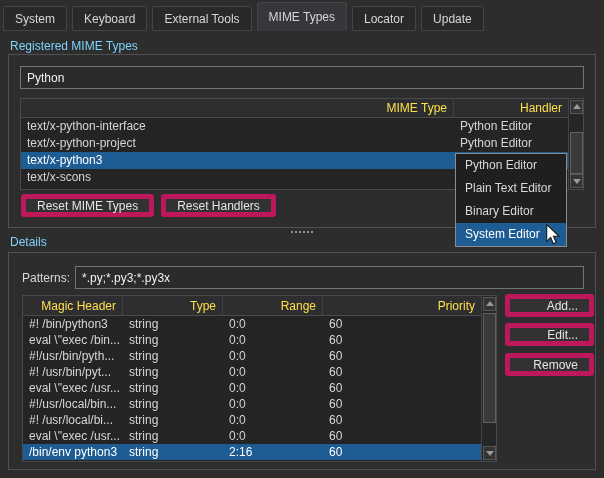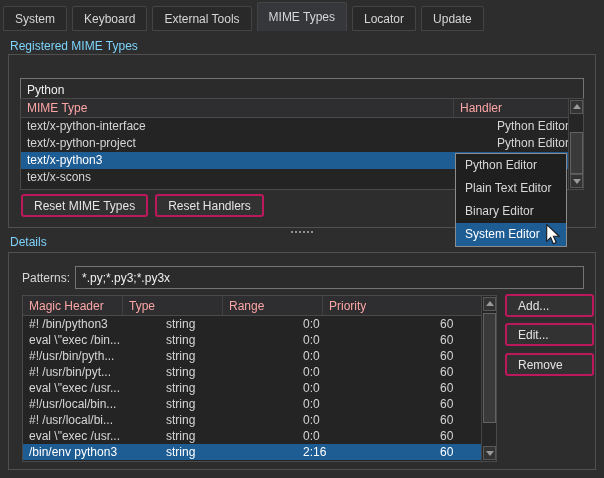--- a/index.html
+++ b/index.html
@@ -22,31 +22,31 @@
   
   .group-title { position:absolute; left:10px; color:#7dd3fc; }
   .groupbox { position:absolute; border:1px solid #505050; background:#2d2d2d; }
   
   .textinput {
     position:absolute; height:23px; background:#2b2b2b; border:1px solid #747474;
     color:#f0f0f0; padding:0 6px; font:12px "Liberation Sans", sans-serif;
   }
   
   .btn {
-    background:#323232; border:2px solid #be185d; border-radius:3px;
-    color:#e4e4e4; text-align:left; height:23px; line-height:21px;
+    background:#323232; border:5px solid #be185d; border-radius:3px;
+    color:#e4e4e4; text-align:right; height:23px; line-height:21px;
     padding:0 11px; font:12px "Liberation Sans", sans-serif; white-space:nowrap;
   }
   .side-btn { position:absolute; left:505px; width:89px; }
   
   .table { position:absolute; background:#242424; border:1px solid #4a4a4a; }
   .thead { display:flex; background:#2e2e30; border-bottom:1px solid #4a4a4a; }
-  .hcell { padding:0 6px; border-right:1px solid #414141; overflow:hidden; white-space:nowrap; color:#fca5a5; }
+  .hcell { padding:0 6px; border-right:1px solid #414141; overflow:hidden; white-space:nowrap; color:#fde047;text-align:right; }
   .hcell:last-child { border-right:none; }
-  .trow { display:flex; overflow:hidden;gap:37px; }
+  .trow { display:flex; overflow:hidden; }
   .trow.selected { background:#1e5c94; color:#fff; }
   .tcell { padding:0 6px; overflow:hidden; white-space:nowrap; }
   
   #mime-table { left:20px; top:98px; width:564px; height:92px; }
   #mime-table .thead { height:19px; line-height:19px; }
   #mime-table .trow { height:17px; line-height:17px; }
   .c-mime { width:433px; }
   .c-handler { flex:1; }
   #mime-table .thead { padding-right:15px; }
   
@@ -84,21 +84,21 @@
     <div class="tab">Keyboard</div>
     <div class="tab">External Tools</div>
     <div class="tab active">MIME Types</div>
     <div class="tab">Locator</div>
     <div class="tab">Update</div>
   </div>
 
 <div class="group-title" style="top:39px;">Registered MIME Types</div>
 <div class="groupbox" style="left:8px; top:54px; width:588px; height:174px;"></div>
 
-<input class="textinput" style="left: 20px; top: 78px; width: 564px;" type="text" value="Python">
+<input class="textinput" style="left: 20px; top: 66px; width: 564px;" type="text" value="Python">
 
 <div class="table" id="mime-table">
   <div class="thead">
     <div class="hcell c-mime">MIME Type</div>
     <div class="hcell c-handler">Handler</div>
   </div>
   <div>
       <div class="trow">
         <div class="tcell c-mime">text/x-python-interface</div>
         <div class="tcell c-handler">Python Editor</div>

